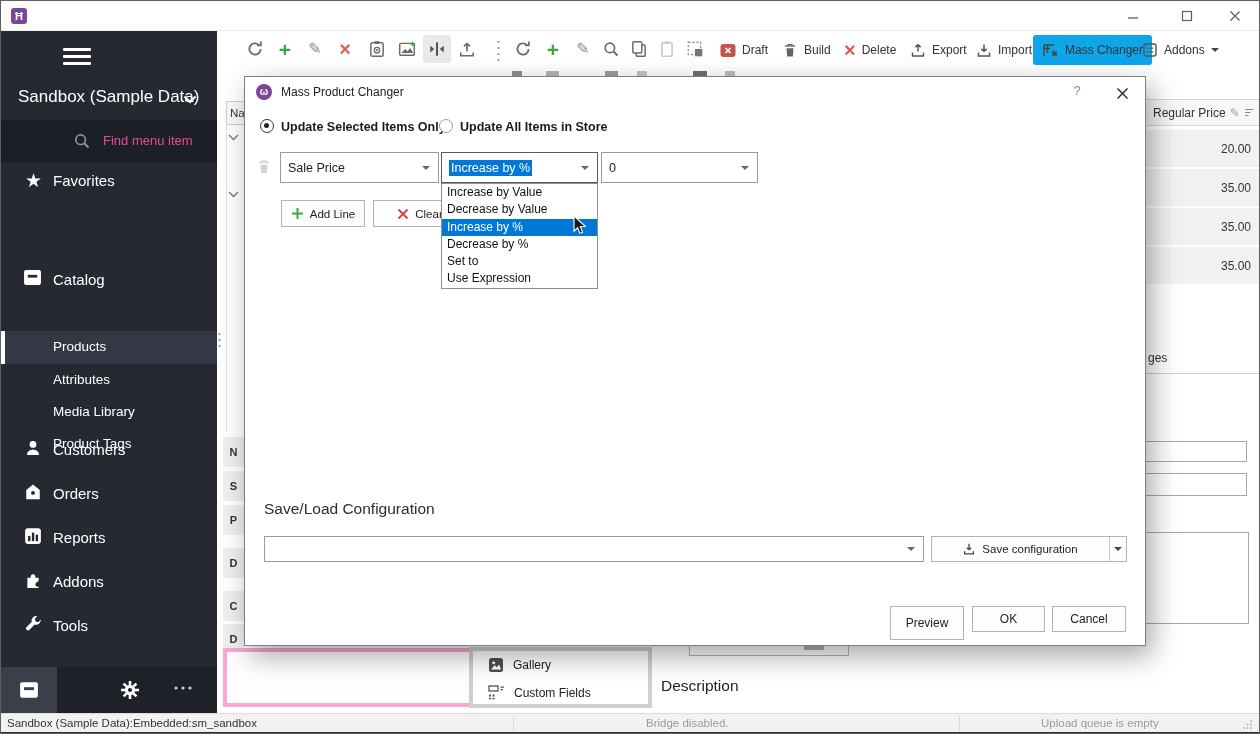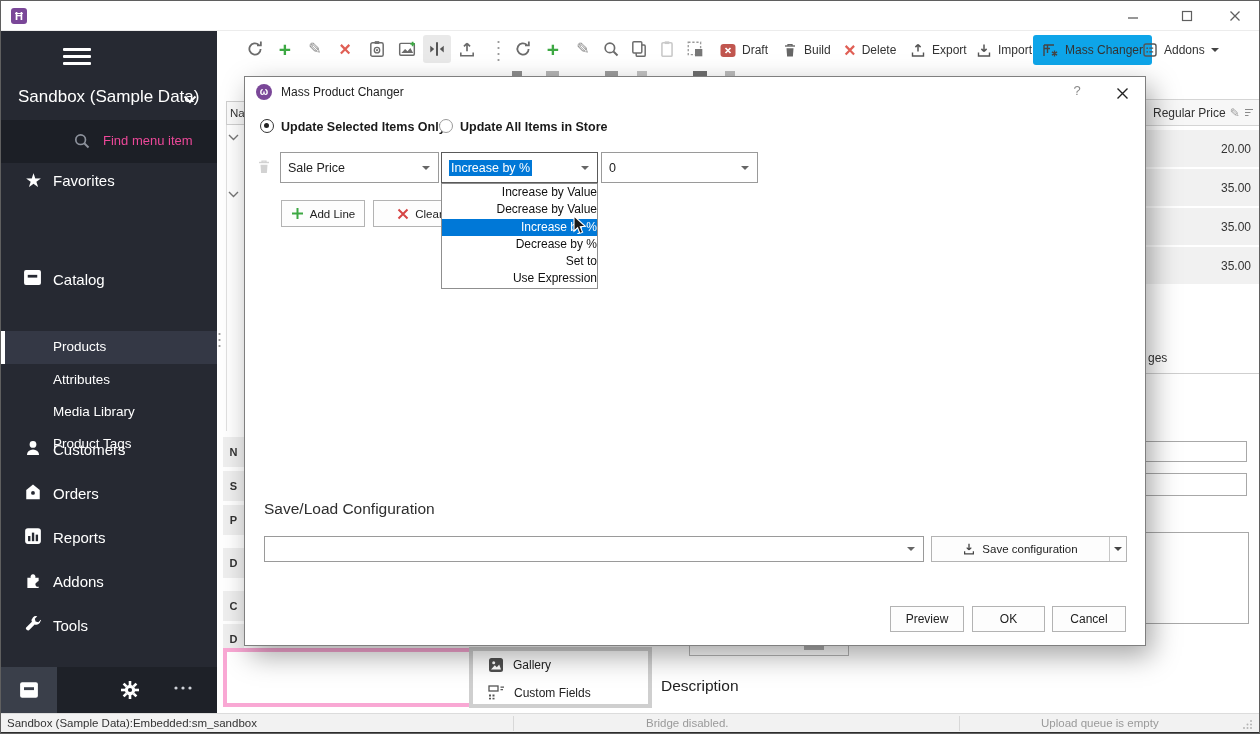--- a/index.html
+++ b/index.html
@@ -62,21 +62,21 @@
   .radio.on{border:1.5px solid #333;}
   .radio.on::after{content:"";position:absolute;left:3px;top:3px;width:5px;height:5px;border-radius:50%;background:#222;}
   .radio.off{border:1.5px solid #9a9a9a;}
   .rlabel{position:absolute;font-size:12.5px;color:#1a1a1a;white-space:nowrap;}
   .combo{position:absolute;height:31px;background:#fff;border:1px solid #9a9a9a;box-sizing:border-box;
          display:flex;align-items:center;padding:0 22px 0 7px;font-size:12.5px;color:#222;}
   .combo .arr{position:absolute;right:8px;top:50%;margin-top:-2px;width:0;height:0;
               border-left:4px solid transparent;border-right:4px solid transparent;border-top:4px solid #666;}
   .combo.focused{border-color:#5a5a5a;}
   .txt-sel{background:#0078d7;color:#fff;padding:1px 2px;}
-  .dropdown{position:absolute;left:196px;top:106px;width:157px;background:#fff;border:1px solid #8f8f8f;box-sizing:border-box;z-index:5;text-align:right;}
+  .dropdown{position:absolute;left:196px;top:106px;width:157px;background:#fff;border:1px solid #8f8f8f;box-sizing:border-box;z-index:5;}
   .dd-item{height:17.3px;line-height:17.3px;padding-left:5px;font-size:12px;color:#111;white-space:nowrap;overflow:hidden;}
   .dd-item.selected{background:#0078d7;color:#fff;}
   .btn{position:absolute;display:flex;align-items:center;justify-content:center;gap:6px;background:#fdfdfd;
        border:1px solid #b3b3b3;font-size:11.5px;color:#222;box-sizing:border-box;white-space:nowrap;}
   .btn.plain{font-size:12px;}
   .btn.plain.ok::first-letter{text-decoration:underline;}
   .sl-heading{position:absolute;left:19px;top:423px;font-size:15.5px;color:#2e2e2e;}
   .cursor{position:absolute;left:328px;top:138px;z-index:9;}
 
   
@@ -534,21 +534,21 @@
       <svg width="14" height="14" viewBox="0 0 16 16">
           <path d="M8 2v7M8 9 5.4 6.4M8 9l2.6-2.6" fill="none" stroke="#444" stroke-width="1.5"></path>
           <path d="M3 10.5v3h10v-3" fill="none" stroke="#444" stroke-width="1.4"></path>
         </svg>
       <span>Save configuration</span>
       <span class="abs" style="right:0;top:0;width:16px;height:24px;border-left:1px solid #c7c7c7;display:flex;align-items:center;justify-content:center;">
           <span class="caret"></span>
         </span>
     </div>
 
-    <div class="btn plain" style="left:645px;top:529px;width:74px;height:26px;text-align:center;">
+    <div class="btn plain" style="left:645px;top:529px;width:74px;height:34px;text-align:center;">
         <span>Preview</span>
       </div>
     <div class="btn plain ok" style="left:727px;top:529px;width:73px;height:26px;">
         <span class="ok" style="display:contents;"></span>
         <span class="okt">OK</span>
       </div>
     <div class="btn plain" style="left:807px;top:529px;width:74px;height:26px;">
         <span>Cancel</span>
       </div>
   </div>

